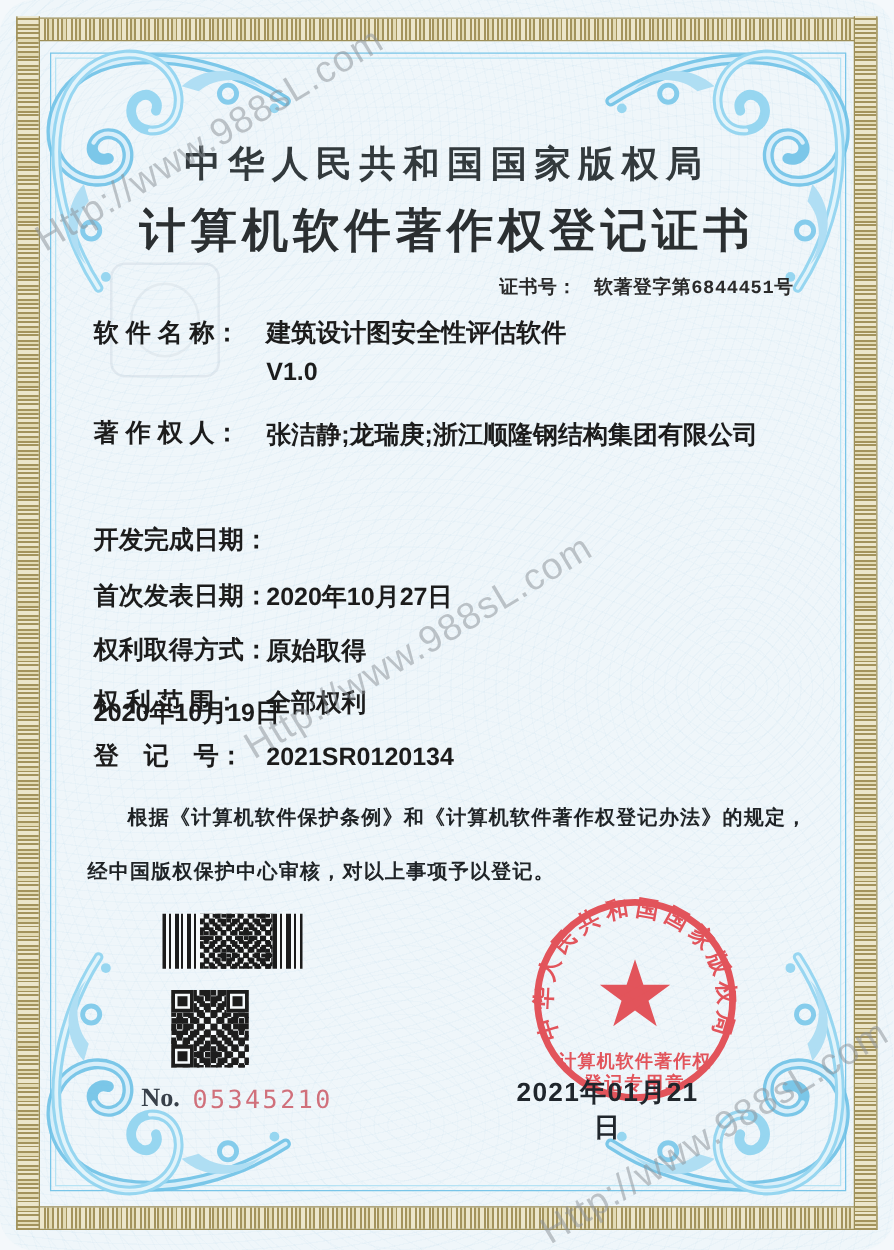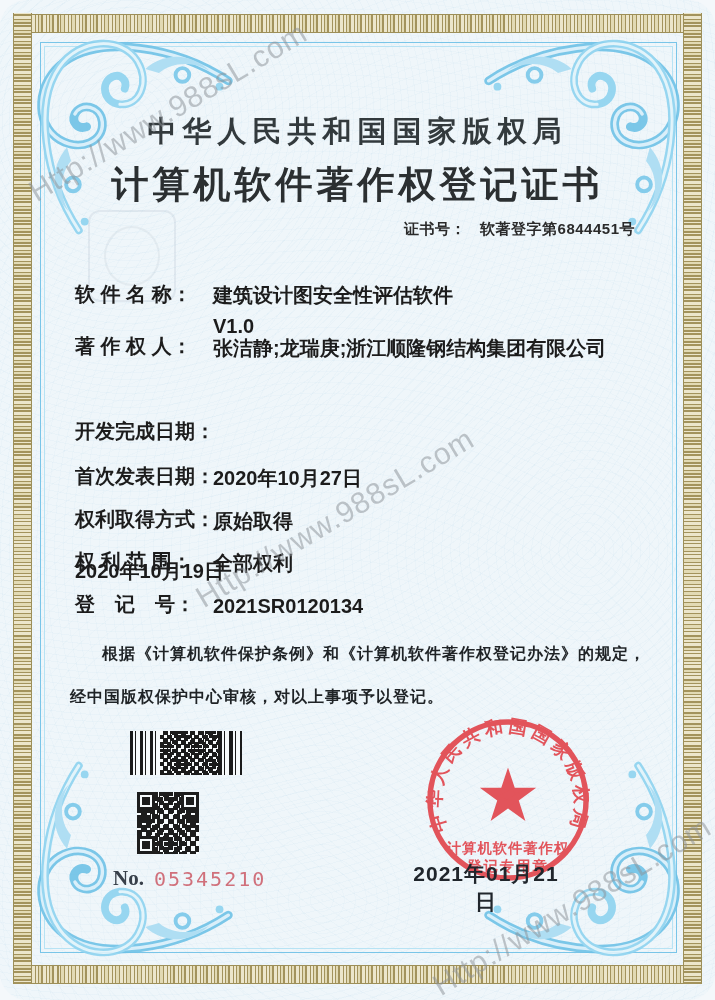--- a/index.html
+++ b/index.html
@@ -53,27 +53,27 @@
   }
   .cert-title {
     position:absolute; top:160px; left:0; right:0; text-align:center;
     font-family:"Liberation Serif", serif; font-weight:700;
     font-size:37px; letter-spacing:4px; color:#2b2f31;
   }
   .cert-no {
     position:absolute; top:220px; right:80px;
     font-size:15px; font-weight:700; color:#2a2a2a; letter-spacing:.5px;
   }
-  .cert-no .v { margin-left:14px; }
+  .cert-no .v { margin-left:14px;font-family:Liberation Mono, monospace; }
 
   
   .field { position:absolute; left:75px; display:flex; font-size:20px; font-weight:700; color:#1c1c1c; }
   .field .lbl { width:138px; flex:0 0 138px; white-space:pre; }
   .field .val { white-space:pre-line; line-height:31px; }
-  .f-name  { top:253px;margin-top:28px; } .f-name .val { margin-top:-1px; }
+  .f-name  { top:253px; } .f-name .val { margin-top:-1px; }
   .f-owner { top:333px; }
   .f-dev   { top:418px;flex-direction:column; }
   .f-pub   { top:463px; }
   .f-acq   { top:506px; }
   .f-scope { top:548px; }
   .f-reg   { top:591px; }
 
   
   .statement {
     position:absolute; left:70px; top:634px; width:580px;

